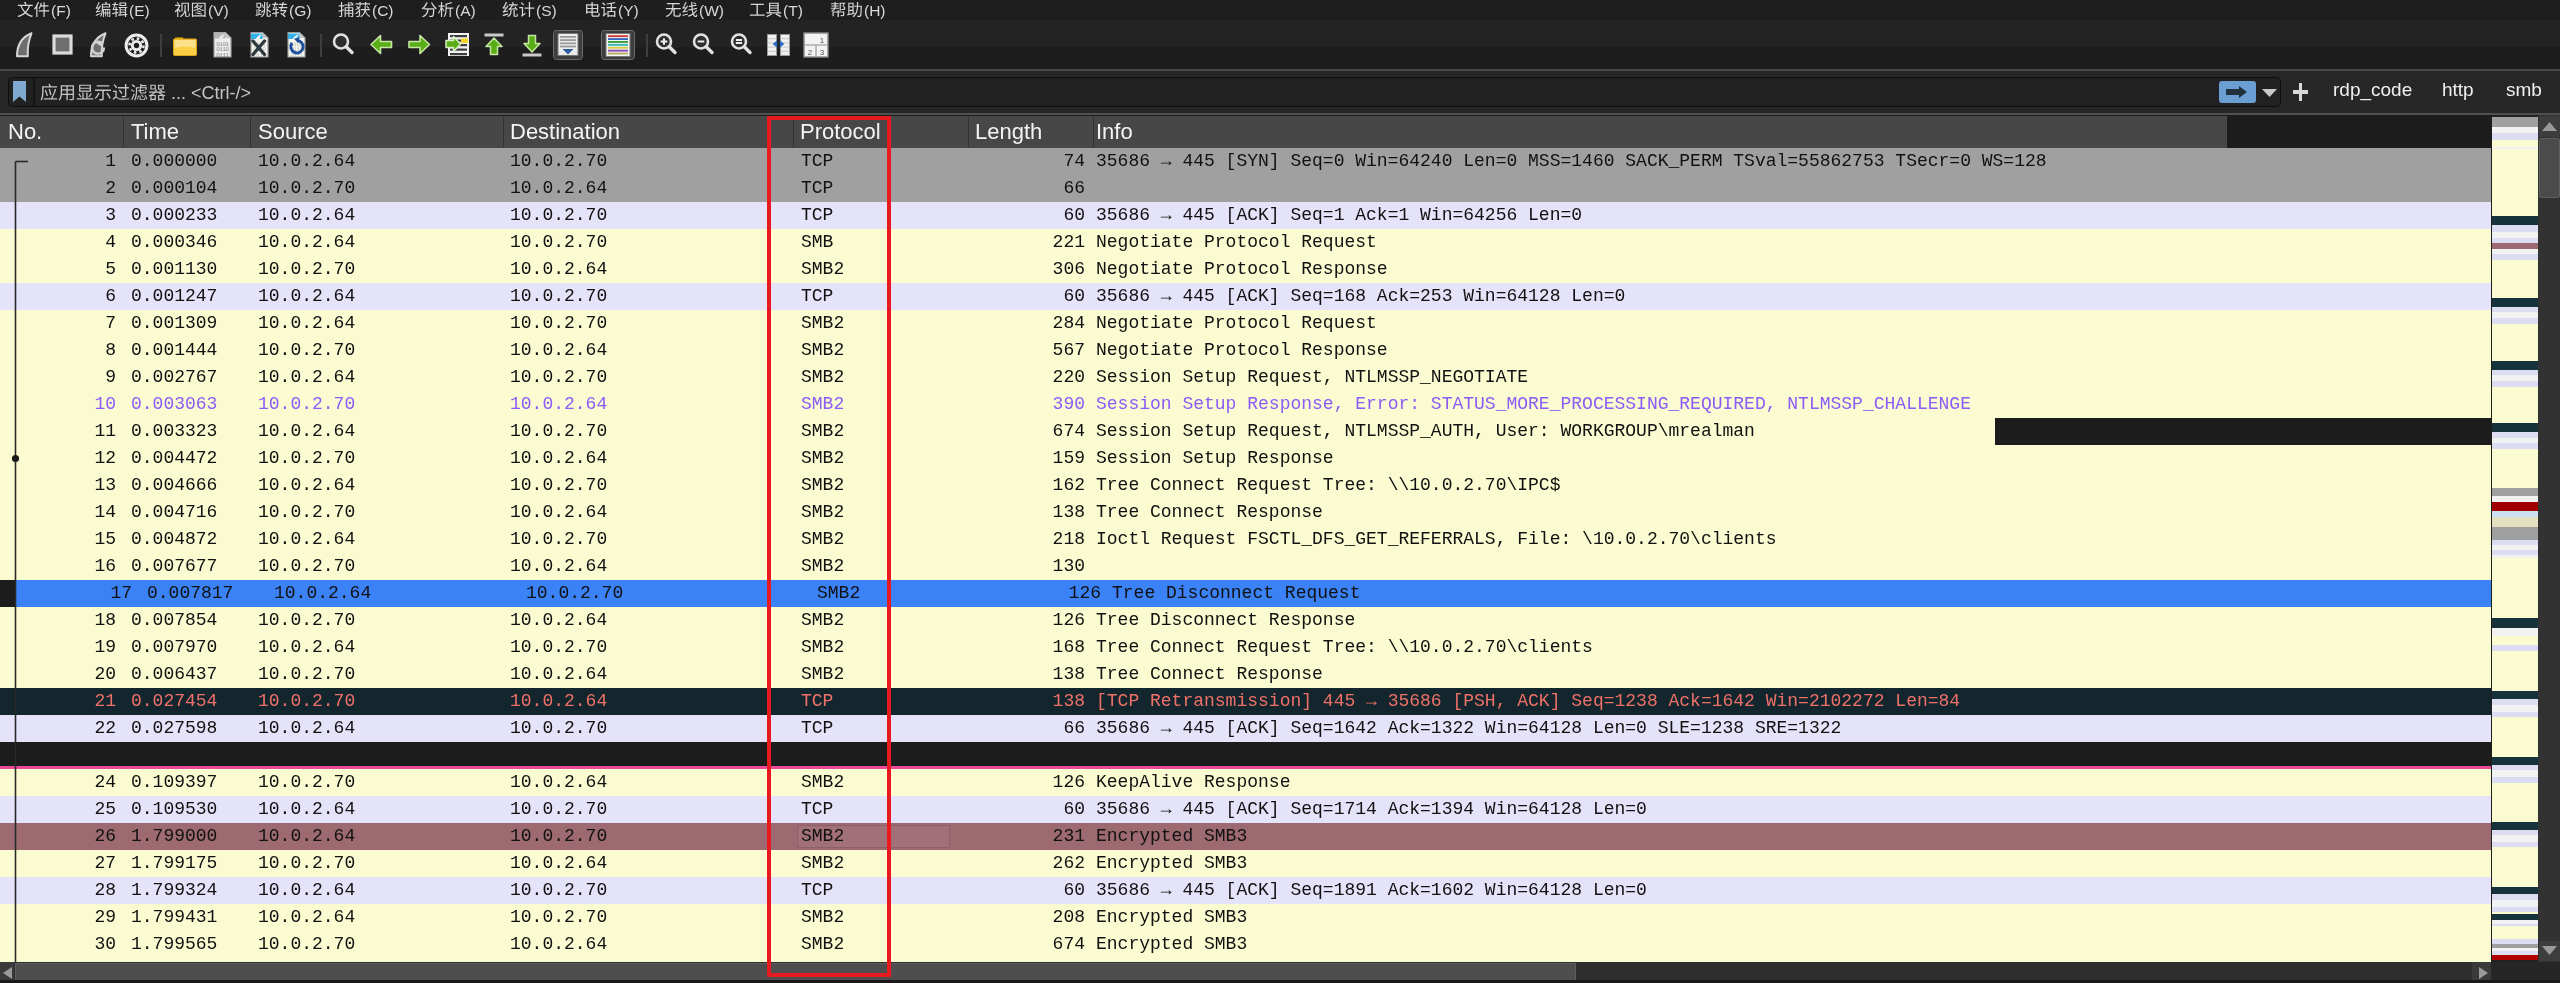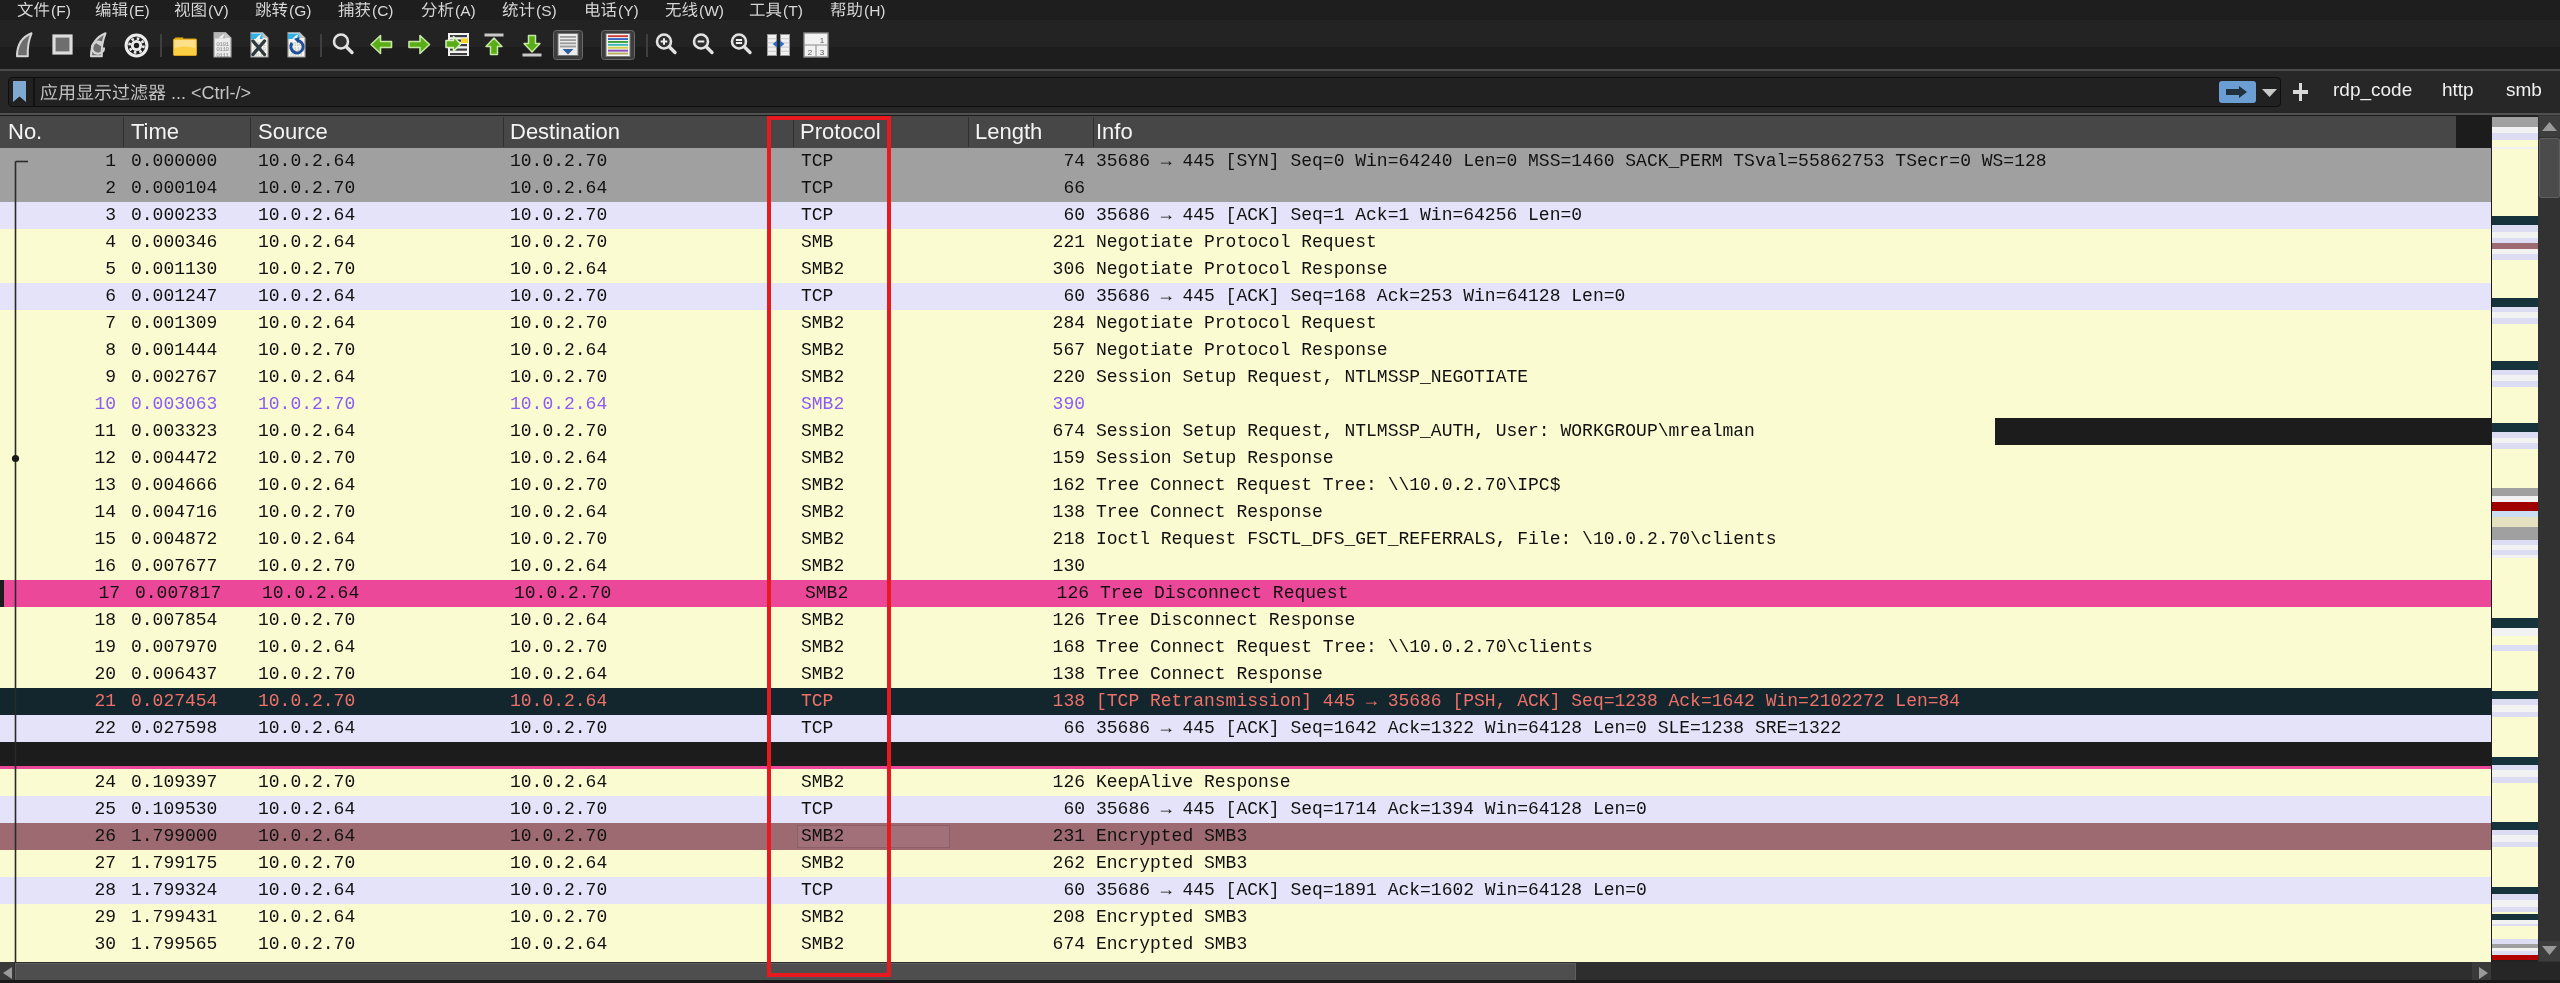--- a/index.html
+++ b/index.html
@@ -297,21 +297,21 @@
 <div style="position:absolute;left:2293px;top:82px;width:15px;height:20px">
 <div style="position:absolute;left:6px;top:1px;width:3.4px;height:18px;background:#d9d9d9"></div>
 <div style="position:absolute;left:0;top:8.2px;width:15px;height:3.4px;background:#d9d9d9"></div>
   </div>
 <div style="position:absolute;left:2333px;top:79px;color:#f0f0f0;font-size:19px">rdp_code</div>
 <div style="position:absolute;left:2442px;top:79px;color:#f0f0f0;font-size:19px">http</div>
 <div style="position:absolute;left:2506px;top:79px;color:#f0f0f0;font-size:19px">smb</div>
 
 <div style="position:absolute;left:0;top:113px;width:2560px;height:2px;background:#505050"></div>
 
-<div style="position:absolute;left:0;top:116px;width:2456px;height:32px;background:#474747;color:#f4f4f4;font-size:22px">
+<div style="position:absolute;left:0;top:116px;width:2227px;height:32px;background:#474747;color:#f4f4f4;font-size:22px">
     <span style="position:absolute;left:8px;top:0;line-height:32px">No.</span>
     <span style="position:absolute;left:131px;top:0;line-height:32px">Time</span>
     <span style="position:absolute;left:258px;top:0;line-height:32px">Source</span>
     <span style="position:absolute;left:510px;top:0;line-height:32px">Destination</span>
     <span style="position:absolute;left:800px;top:0;line-height:32px">Protocol</span>
     <span style="position:absolute;left:975px;top:0;line-height:32px">Length</span>
     <span style="position:absolute;left:1096px;top:0;line-height:32px">Info</span>
     <div style="position:absolute;left:123px;top:1px;width:1px;height:30px;background:#2f2f2f"></div>
     <div style="position:absolute;left:250px;top:1px;width:1px;height:30px;background:#2f2f2f"></div>
     <div style="position:absolute;left:503px;top:1px;width:1px;height:30px;background:#2f2f2f"></div>
@@ -401,20 +401,21 @@
       <span class="clen">220</span>
       <span class="ct" style="left:1096px">Session Setup Request, NTLMSSP_NEGOTIATE</span>
     </div>
     <div style="position:absolute;left:0;top:243px;width:2491px;height:27px;background:#fbfbd2;color:#8b5cf6">
       <span class="cno">10</span>
       <span class="ct" style="left:131px">0.003063</span>
       <span class="ct" style="left:258px">10.0.2.70</span>
       <span class="ct" style="left:510px">10.0.2.64</span>
       <span class="ct" style="left:801px">SMB2</span>
       <span class="clen">390</span>
+      <span class="ct" style="left:1096px">Session Setup Response, Error: STATUS_MORE_PROCESSING_REQUIRED, NTLMSSP_CHALLENGE</span>
     </div>
     <div style="position:absolute;left:0;top:270px;width:1995px;height:27px;background:#fbfbd2;color:#111111">
       <span class="cno">11</span>
       <span class="ct" style="left:131px">0.003323</span>
       <span class="ct" style="left:258px">10.0.2.64</span>
       <span class="ct" style="left:510px">10.0.2.70</span>
       <span class="ct" style="left:801px">SMB2</span>
       <span class="clen">674</span>
       <span class="ct" style="left:1096px">Session Setup Request, NTLMSSP_AUTH, User: WORKGROUP\mrealman</span>
     </div>
@@ -455,21 +456,21 @@
       <span class="ct" style="left:1096px">Ioctl Request FSCTL_DFS_GET_REFERRALS, File: \10.0.2.70\clients</span>
     </div>
     <div style="position:absolute;left:0;top:405px;width:2491px;height:27px;background:#fbfbd2;color:#111111">
       <span class="cno">16</span>
       <span class="ct" style="left:131px">0.007677</span>
       <span class="ct" style="left:258px">10.0.2.70</span>
       <span class="ct" style="left:510px">10.0.2.64</span>
       <span class="ct" style="left:801px">SMB2</span>
       <span class="clen">130</span>
     </div>
-    <div style="position:absolute;left:4px;top:432px;width:2491px;height:27px;background:#ec4899;color:#111111">
+    <div style="position:absolute;left:16px;top:432px;width:2491px;height:27px;background:#3b82f6;color:#111111">
       <span class="cno">17</span>
       <span class="ct" style="left:131px">0.007817</span>
       <span class="ct" style="left:258px">10.0.2.64</span>
       <span class="ct" style="left:510px">10.0.2.70</span>
       <span class="ct" style="left:801px">SMB2</span>
       <span class="clen">126</span>
       <span class="ct" style="left:1096px">Tree Disconnect Request</span>
     </div>
     <div style="position:absolute;left:0;top:459px;width:2491px;height:27px;background:#fbfbd2;color:#111111">
       <span class="cno">18</span>

